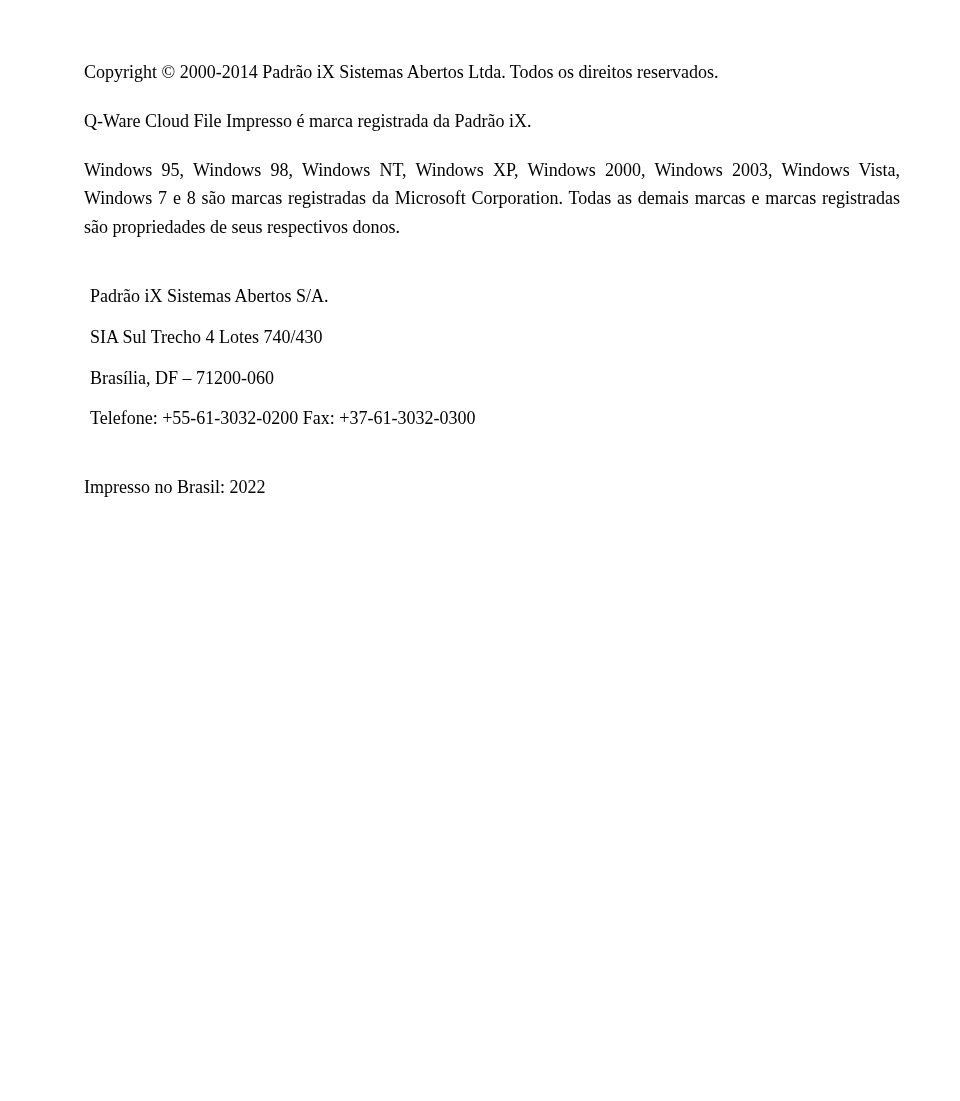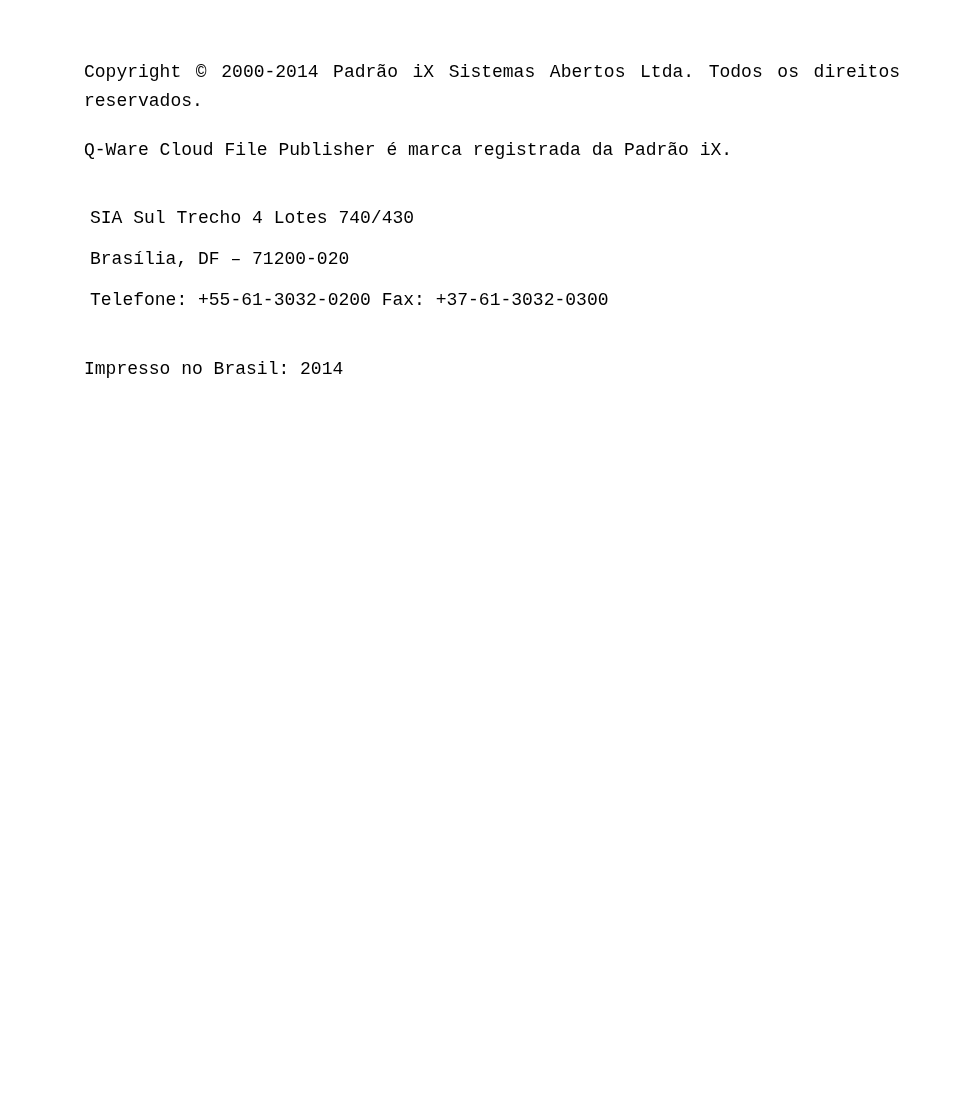--- a/index.html
+++ b/index.html
@@ -1,19 +1,18 @@
 <!DOCTYPE html>
 <html><head>
   <meta charset="utf-8">
   <style>
     * {
       margin: 6px;
       padding: 0;
       box-sizing: border-box;
-      font-family: Liberation Mono, monospace;
     }
 
     body {
       background: #ffffff;
       font-family: "Times New Roman", Times, serif;
       font-size: 18px;
       line-height: 1.6;
       color: #000000;
       width: 960px;
       min-height: 1101px;
@@ -43,31 +42,33 @@
   </style>
 </head>
 <body>
 
 <div class="content-block">
 
   <p class="paragraph">Copyright © 2000-2014 Padrão iX Sistemas Abertos Ltda. Todos os direitos reservados.</p>
 
 
 
-  <p class="paragraph">Q-Ware Cloud File Publisher é marca registrada da Padrão iX.</p>
+  <p class="paragraph">Q-Ware Cloud File Impresso é marca registrada da Padrão iX.</p>
 
+  <p class="paragraph">Windows 95, Windows 98, Windows NT, Windows XP, Windows 2000, Windows 2003, Windows Vista, Windows 7 e 8 são marcas registradas da Microsoft Corporation. Todas as demais marcas e marcas registradas são propriedades de seus respectivos donos.</p>
 
   <div class="address-block">
 
+    <p class="address-line">Padrão iX Sistemas Abertos S/A.</p>
 
     <p class="address-line">SIA Sul Trecho 4 Lotes 740/430</p>
 
-    <p class="address-line">Brasília, DF – 71200-020</p>
+    <p class="address-line">Brasília, DF – 71200-060</p>
 
     <p class="address-line">Telefone: +55-61-3032-0200 Fax: +37-61-3032-0300</p>
 
 
 
   </div>
 
-  <p class="print-line">Impresso no Brasil: 2014</p>
+  <p class="print-line">Impresso no Brasil: 2022</p>
 
 </div>
 
 </body></html>

